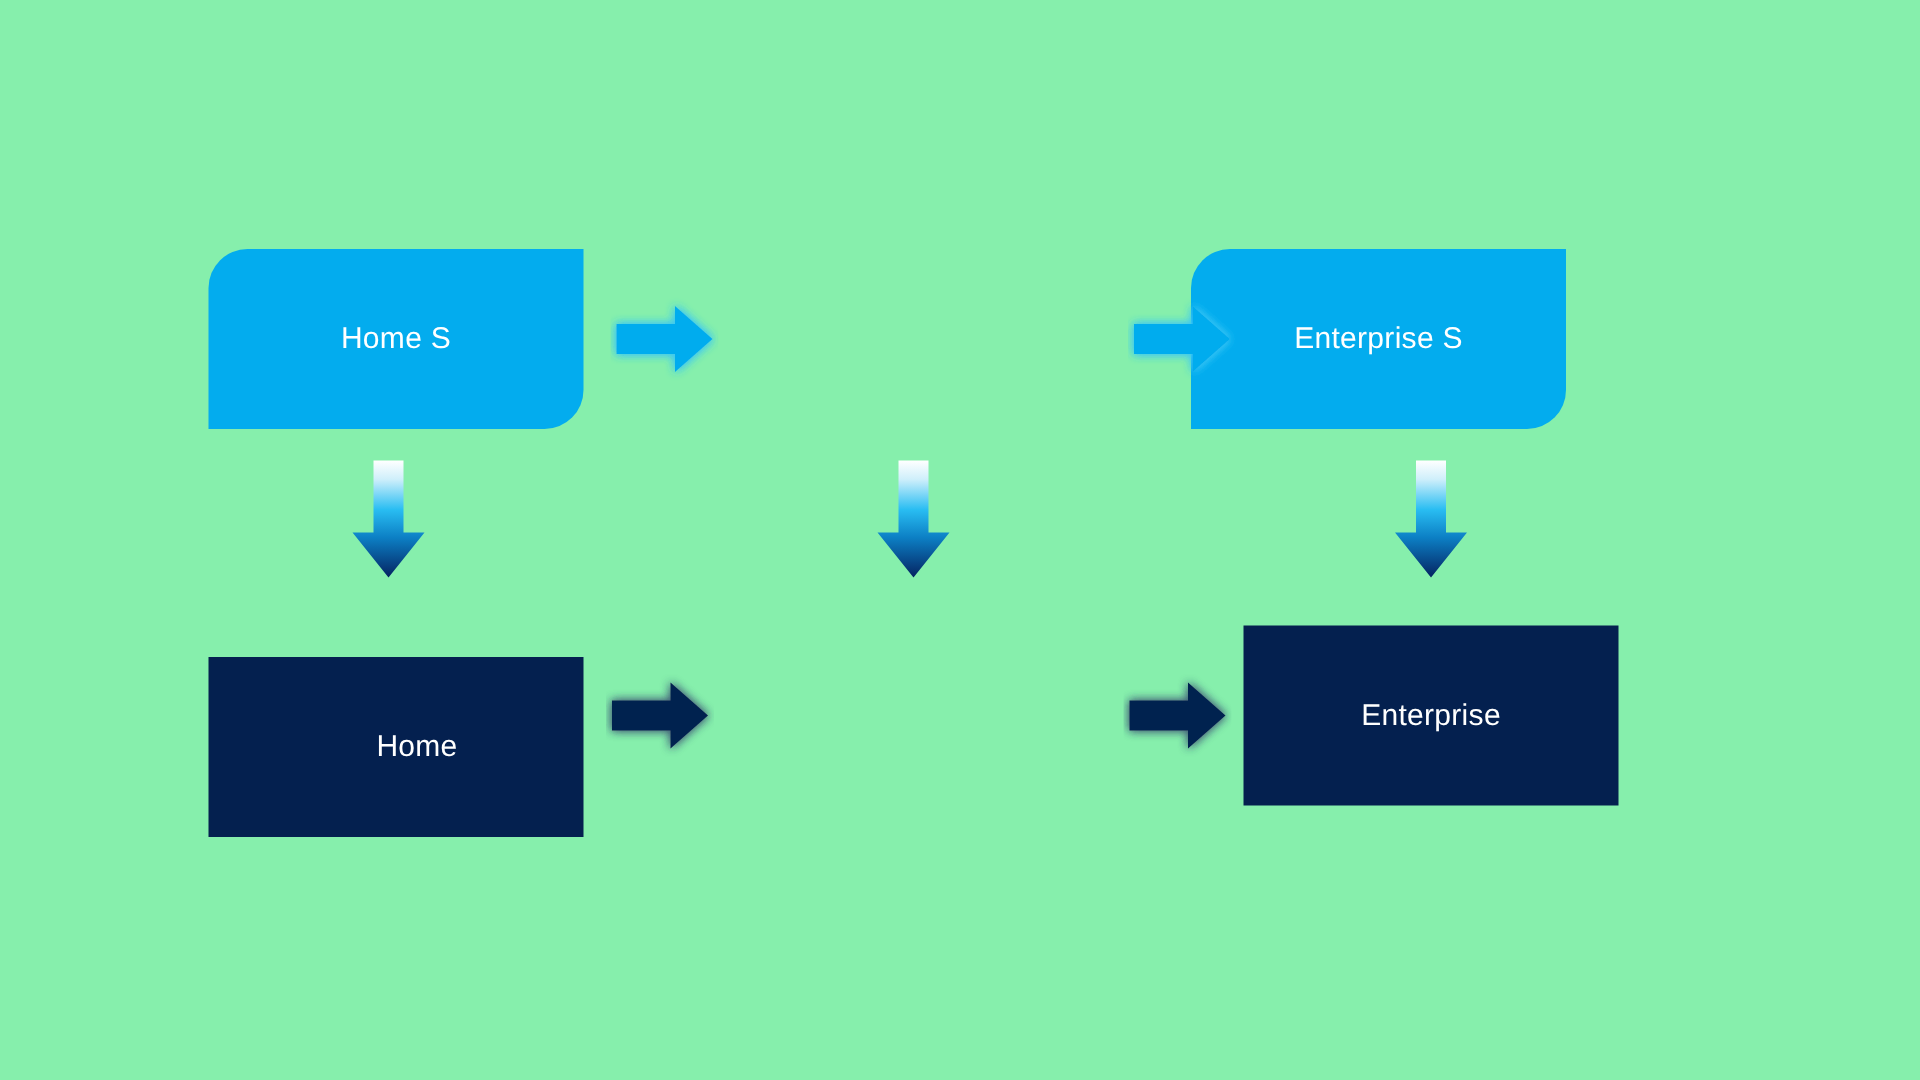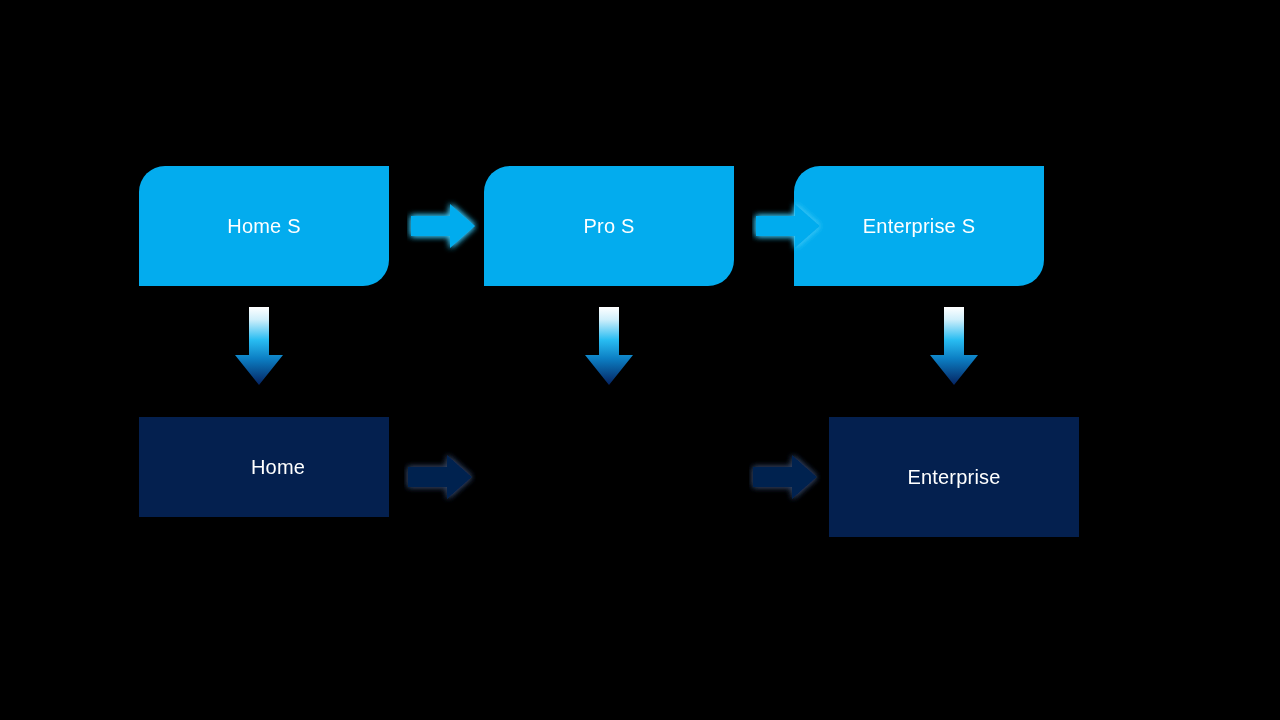--- a/index.html
+++ b/index.html
@@ -12,21 +12,21 @@
     width: 1280px;
     height: 720px;
     font-family: "Liberation Sans", sans-serif;
     overflow: hidden;
   }
 
   #canvas {
     position: relative;
     width: 1280px;
     height: 720px;
-    background: #000000;
+    background: #86efac;
   }
 
   
   .node {
     position: absolute;
     display: flex;
     align-items: center;
     justify-content: center;
     box-sizing: border-box;
   }
@@ -104,23 +104,20 @@
       <filter id="soft-shadow" x="-40%" y="-40%" width="190%" height="190%">
         <feDropShadow dx="0" dy="1" stdDeviation="2.2" flood-color="#6d7f99" flood-opacity="0.45"></feDropShadow>
       </filter>
     </defs>
   </svg>
 
   <div class="node top" style="left:139px; top:166px; width:250px; height:120px;">
     <span class="node-label">Home S</span>
   </div>
 
-  <div class="node top" style="left:484px; top:166px; width:250px; height:120px;">
-    <span class="node-label">Pro S</span>
-  </div>
 
   <div class="node top" style="left:794px; top:166px; width:250px; height:120px;">
     <span class="node-label">Enterprise S</span>
   </div>
 
   <div class="arrow-h" style="left:407px; top:198px;">
     <svg viewBox="0 0 72 56" preserveAspectRatio="none">
       <polygon points="4,18 43,18 43,6 68,28 43,50 43,38 4,38" fill="#03ACEE" filter="url(#glow-cyan)"></polygon>
     </svg>
   </div>
@@ -142,21 +139,21 @@
       <polygon points="18,2 38,2 38,50 52,50 28,80 4,50 18,50" fill="url(#vgrad)"></polygon>
     </svg>
   </div>
 
   <div class="arrow-v" style="left:926px; top:305px;">
     <svg viewBox="0 0 56 84" preserveAspectRatio="none">
       <polygon points="18,2 38,2 38,50 52,50 28,80 4,50 18,50" fill="url(#vgrad)"></polygon>
     </svg>
   </div>
 
-  <div class="node bottom" style="left:139px; top:417px; width:250px; height:100px;padding-left:28px;">
+  <div class="node bottom" style="left:139px; top:438px; width:250px; height:120px;padding-left:28px;">
     <span class="node-label">Home</span>
   </div>
 
 
   <div class="node bottom" style="left:829px; top:417px; width:250px; height:120px;justify-content:center;">
     <span class="node-label">Enterprise</span>
   </div>
 
   <div class="arrow-h" style="left:404px; top:449px;">
     <svg viewBox="0 0 72 56" preserveAspectRatio="none">

